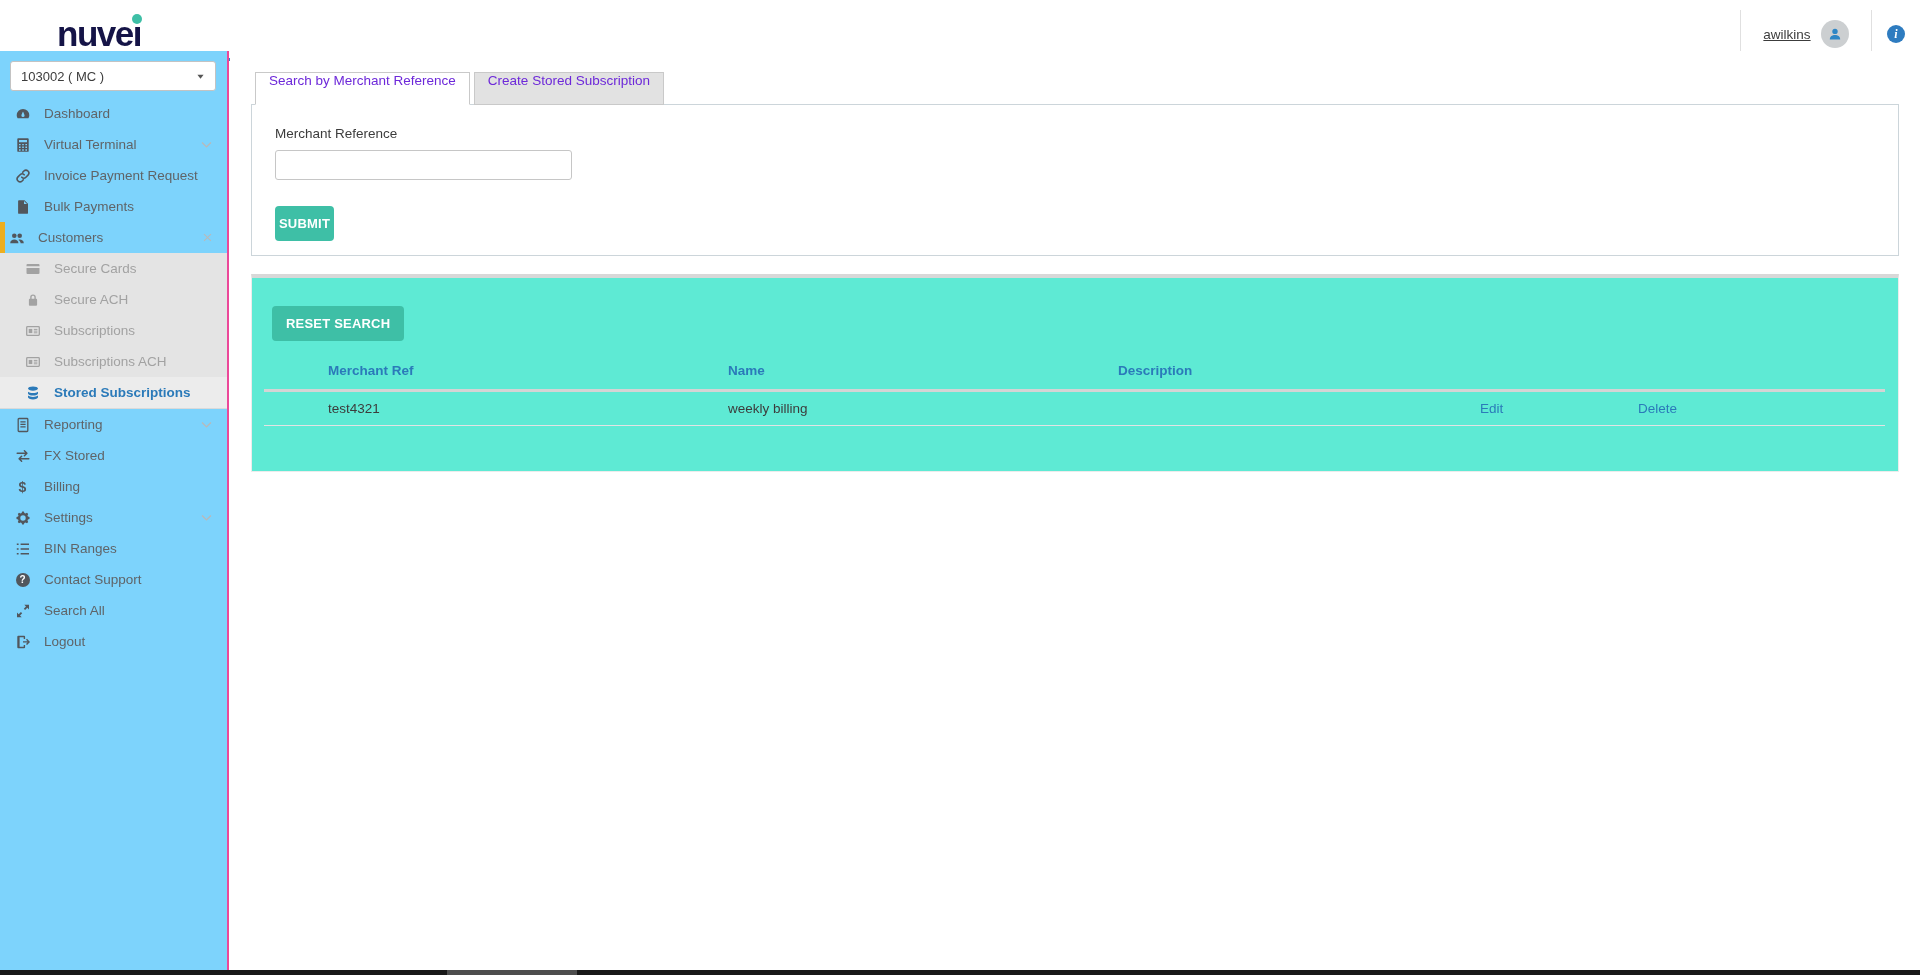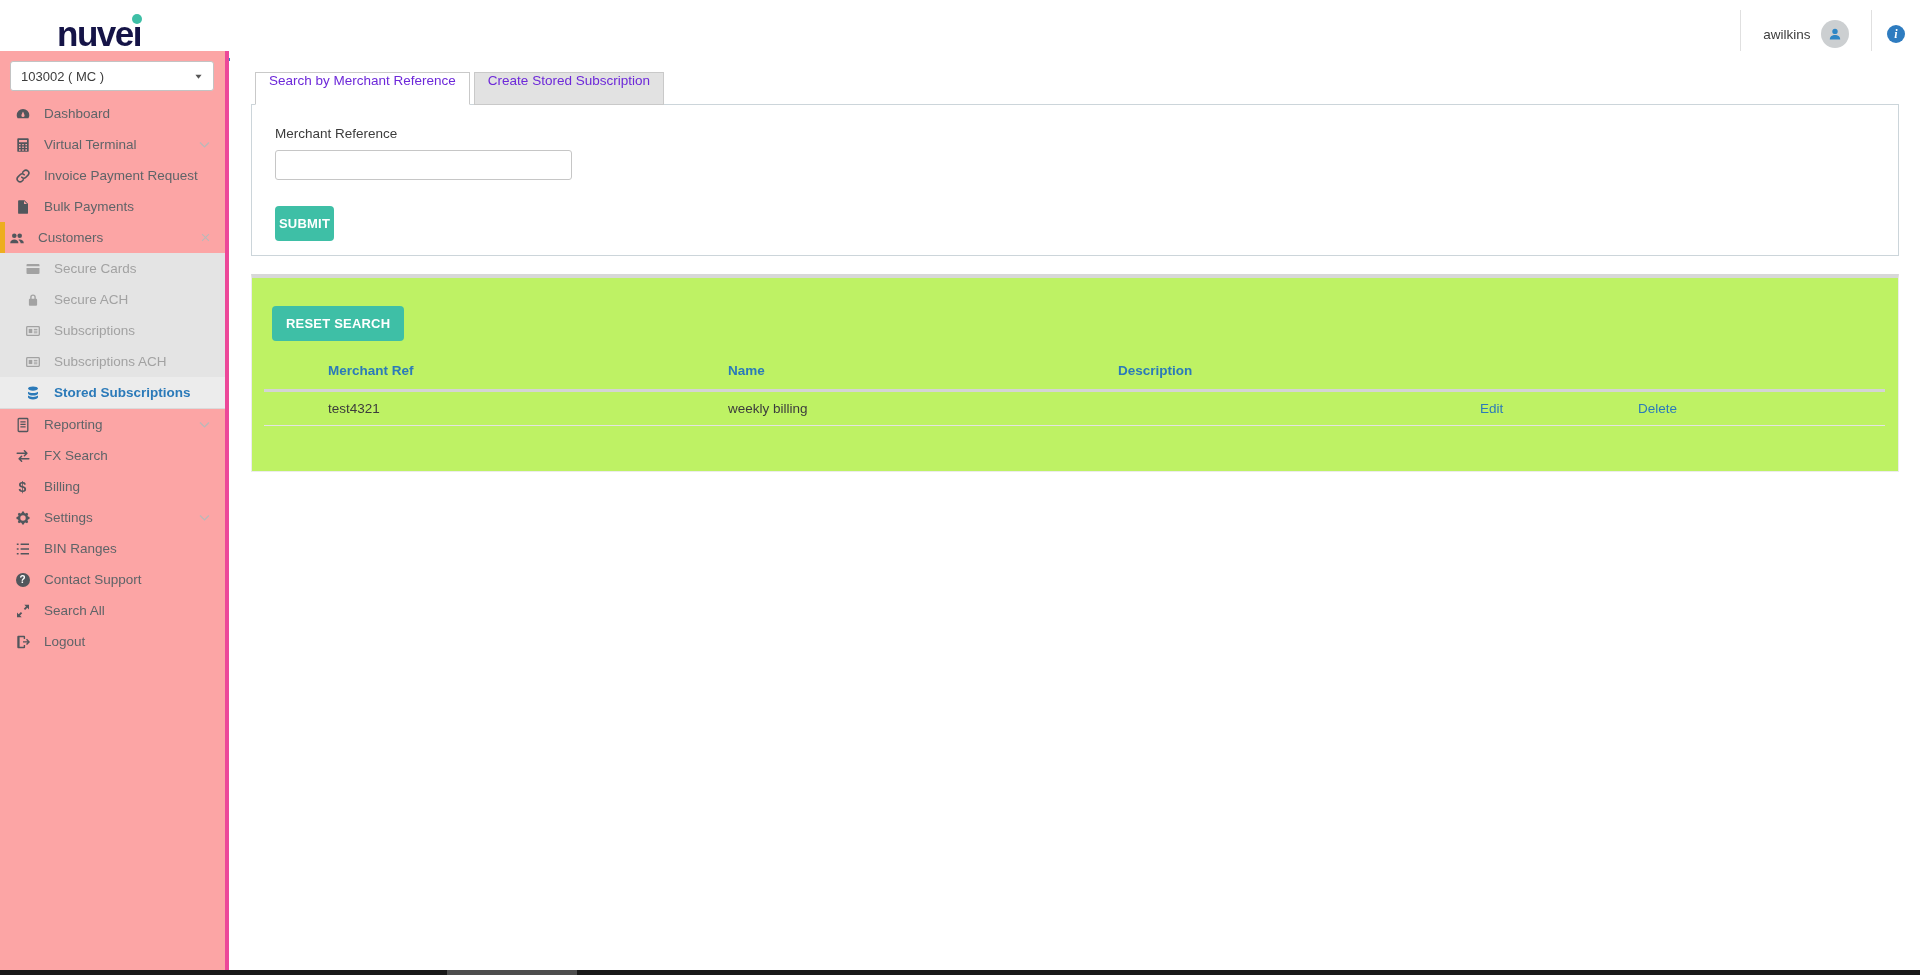--- a/index.html
+++ b/index.html
@@ -22,40 +22,40 @@
   }
   .logo .logo-dot {
     position:absolute; top:4px; right:-1px;
     width:10px; height:10px; border-radius:50%;
     background:#3ebfa6; box-shadow:0 0 0 2px #fff;
   }
   .hdr-right { margin-left:auto; display:flex; height:100%; }
   .hdr-user {
     width:131px; border-left:1px solid #e0e0e0;
     display:flex; align-items:center; justify-content:center; gap:10px;
-    font-size:13.5px; color:#3c3c3c; cursor:pointer;
+    font-size:13.5px; color:#3c3c3c; cursor:pointer;text-decoration:underline;
   }
   .avatar {
     width:28px; height:28px; border-radius:50%; background:#cccfd1;
     display:flex; align-items:center; justify-content:center; color:#2e86c5;
   }
   .hdr-info {
     width:49px; border-left:1px solid #e0e0e0;
     display:flex; align-items:center; justify-content:center; cursor:pointer;
   }
   .info-badge {
     width:18px; height:18px; border-radius:50%; background:#2e7cc0; color:#fff;
     display:flex; align-items:center; justify-content:center;
     font-size:12px; font-weight:bold; font-family:"Liberation Serif", serif;
     font-style:italic;
   }
   
   .sidebar {
     position:absolute; top:51px; left:0; bottom:5px; width:229px;
-    background:#fca5a5; border-right:4px solid #ec4899; overflow:hidden;
+    background:#7dd3fc; border-right:2px solid #ec4899; overflow:hidden;
   }
   .merchant-select {
     margin:10px 11px 7px 10px; height:30px; border:1px solid #c3c3c3;
     border-radius:3px; display:flex; align-items:center; justify-content:space-between;
     padding:0 10px; font-size:13px; color:#3c3c3c; cursor:pointer; background:#fff;
   }
   .merchant-select .caret { color:#555; display:flex; }
   .nav-item {
     height:31px; display:flex; align-items:center; padding:0 14px; gap:13px;
     color:#5f6468; cursor:pointer;
@@ -99,21 +99,21 @@
   }
   .btn {
     background:#3ebfa6; color:#fff; font-weight:bold; font-size:13px;
     border:none; border-radius:4px; padding:10px 4px; cursor:pointer;
     font-family:"Liberation Sans", sans-serif; letter-spacing:0.2px;
   }
   .btn-submit { margin-top:26px; }
   .panel-results {
     margin-top:18px; border-top:4px solid #d8d8d8;
     border-left:1px solid #ececec; border-right:1px solid #ececec;
-    border-bottom:1px solid #ececec; height:198px; background:#bef264;
+    border-bottom:1px solid #ececec; height:198px; background:#5eead4;
   }
   .btn-reset { margin:28px 0 0 20px; padding:10px 14px; }
   .results-table { margin:22px 13px 0 12px; }
   .thead, .trow {
     display:grid; grid-template-columns:464px 390px 362px 158px 1fr;
     align-items:center;
   }
   .thead { font-weight:bold; color:#2b7ab9; font-size:13.5px; padding-bottom:11px; }
   .thead .cell:first-child, .trow .cell:first-child { padding-left:64px; }
   .thead-divider { height:3px; background:#d4d4d4; }
@@ -280,21 +280,21 @@
   </div>
   <div class="nav-item">
     <span class="ico">
         <svg width="16" height="16" viewBox="0 0 16 16" fill="currentColor">
           <g fill="none" stroke="currentColor" stroke-width="1.5" stroke-linecap="round" stroke-linejoin="round">
             <path d="M2.2 5.2h9.6M9.4 2.7l2.5 2.5-2.5 2.5"></path>
             <path d="M13.8 10.8H4.2M6.6 8.3l-2.5 2.5 2.5 2.5"></path>
           </g>
         </svg>
       </span>
-    <span class="lbl">FX Search</span>
+    <span class="lbl">FX Stored</span>
   </div>
   <div class="nav-item">
     <span class="ico">
         <span class="dollar">$</span>
       </span>
     <span class="lbl">Billing</span>
   </div>
   <div class="nav-item">
     <span class="ico">
         <svg width="16" height="16" viewBox="0 0 16 16" fill="currentColor">

